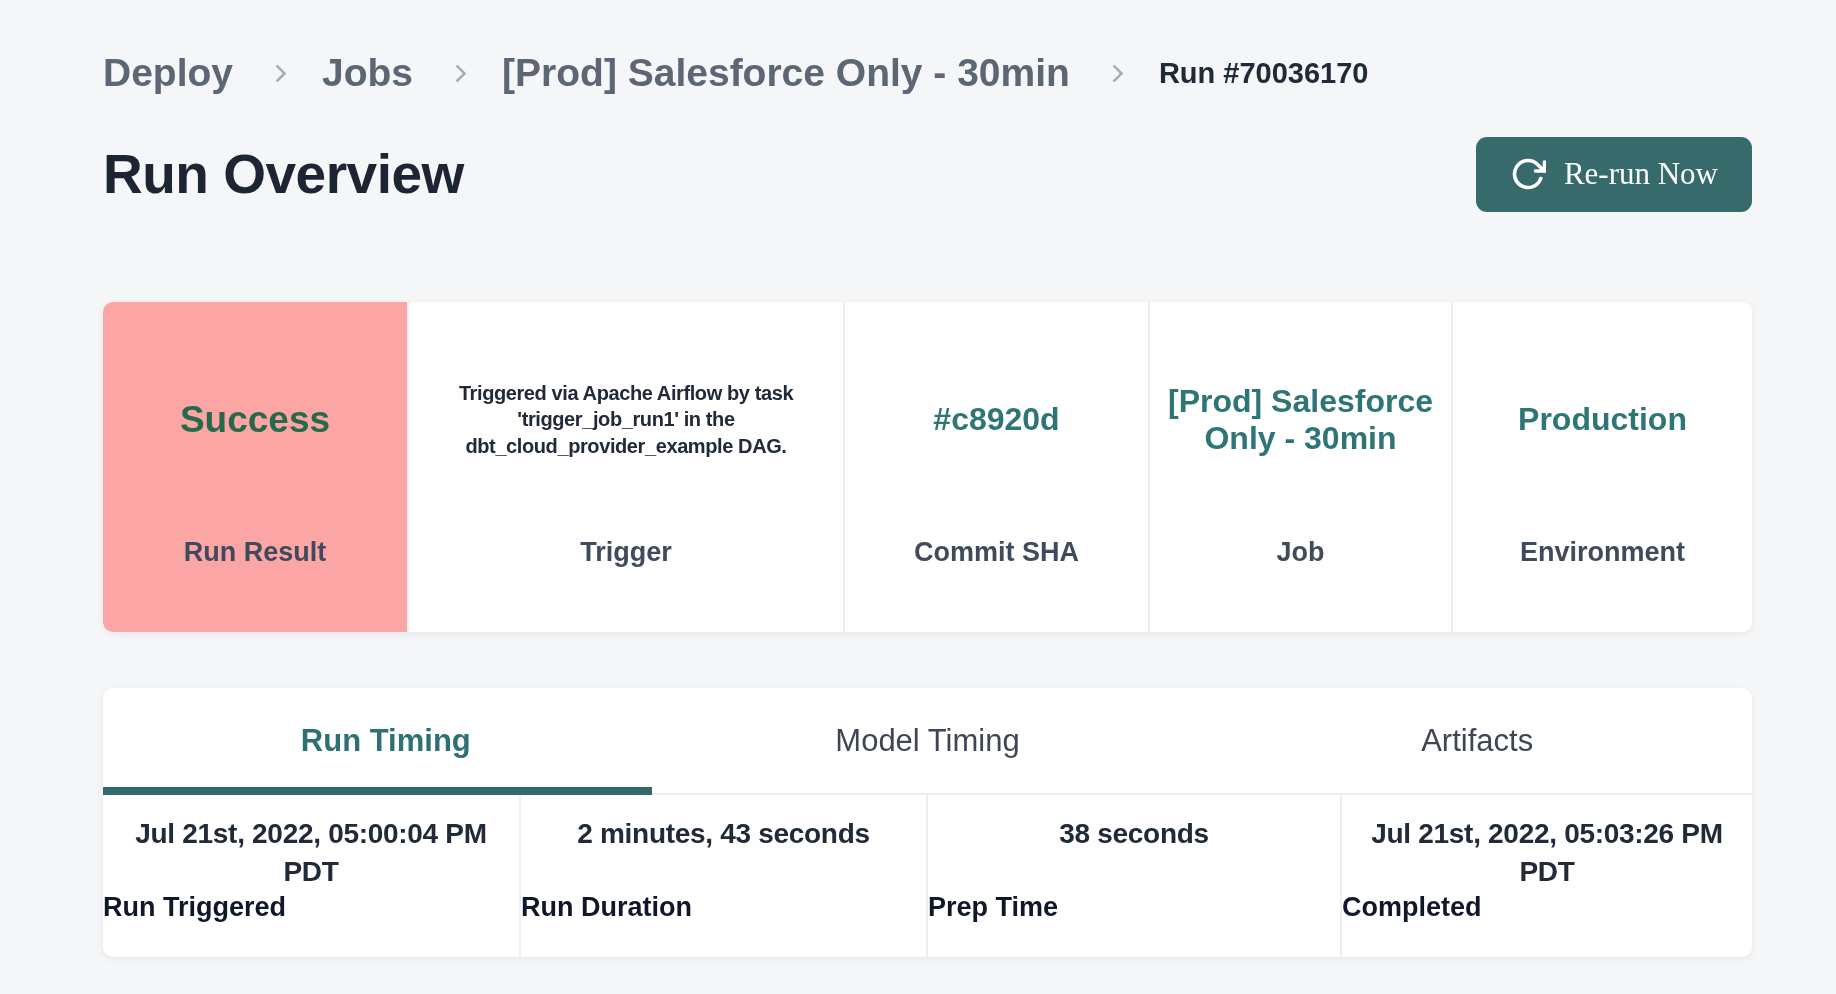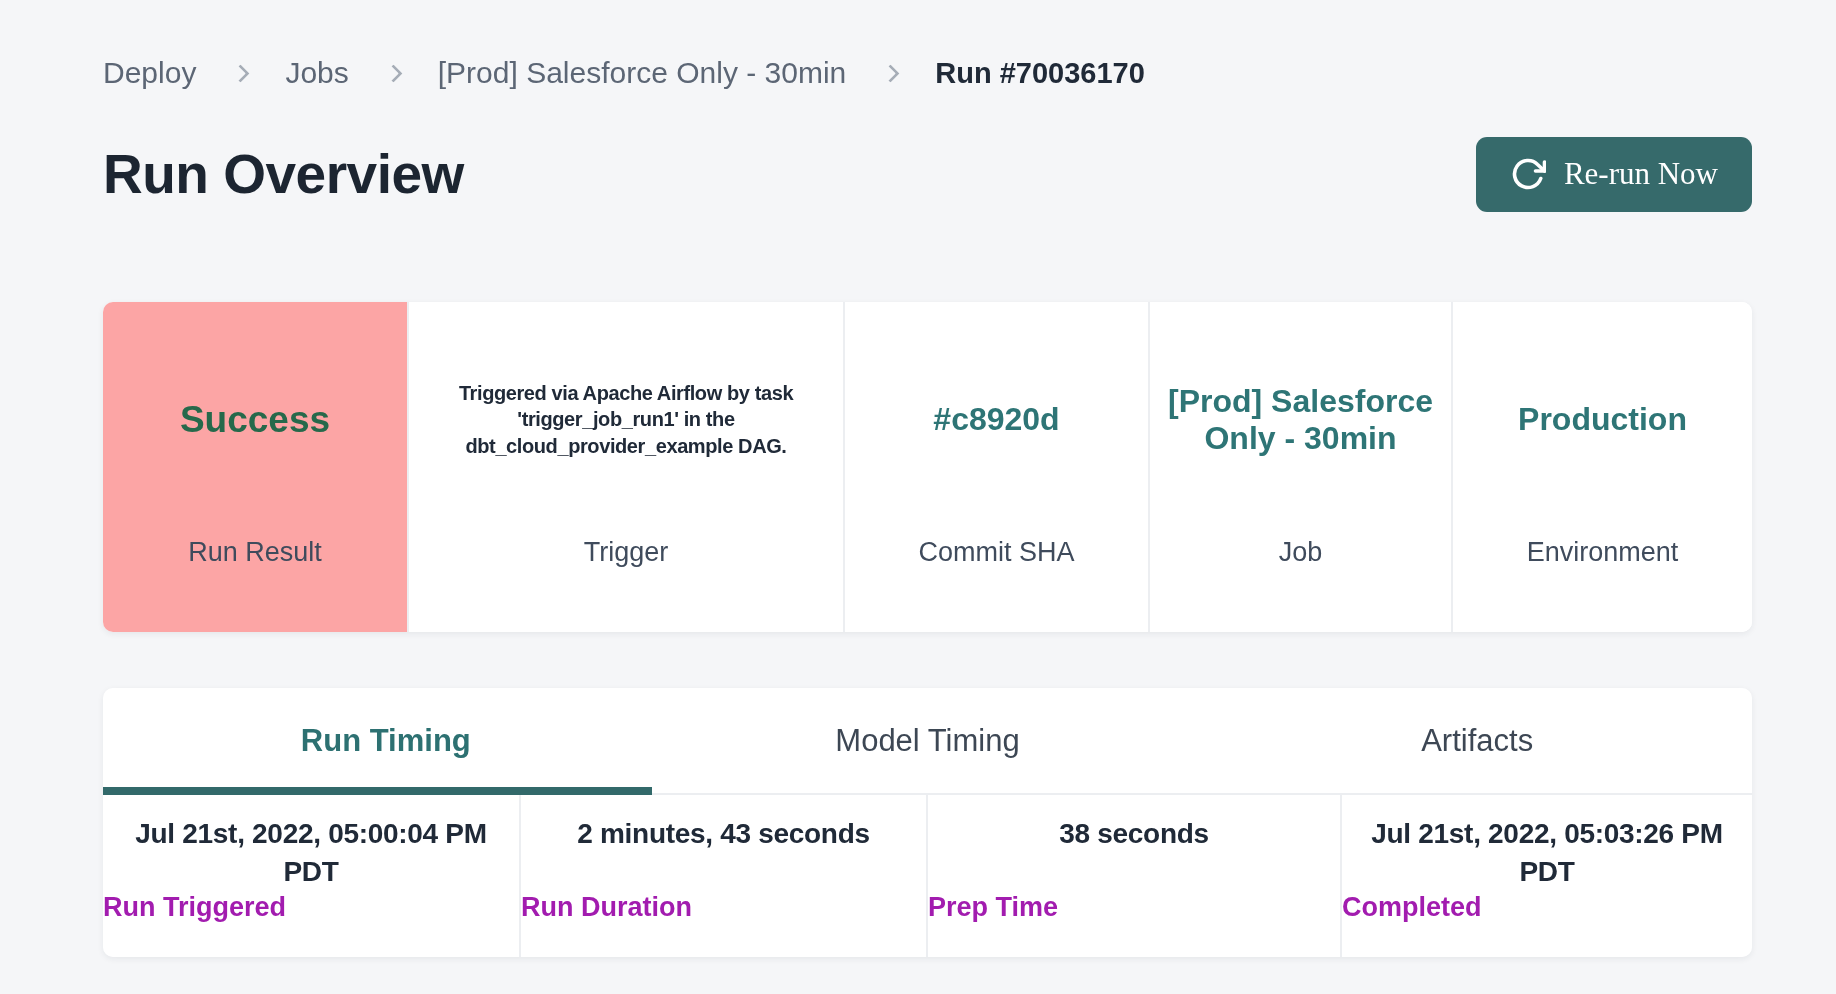--- a/index.html
+++ b/index.html
@@ -7,21 +7,21 @@
   body {
     background:#f5f6f8;
     font-family:"Liberation Sans","DejaVu Sans",sans-serif;
     color:#1f2936;
     overflow:hidden;
   }
   .content { width:1649px; margin:0 0 0 103px; padding-top:55px; }
 
   
   .breadcrumb { display:flex; align-items:center; gap:38px; height:36px; }
-  .bc-link { font-size:30px; font-weight:400; color:#5c6675; cursor:pointer; }
+  .bc-link { font-size:39px; font-weight:700; color:#5c6675; cursor:pointer; }
   .bc-current { font-size:29px; font-weight:700; color:#202a38; }
   .chev {
     width:13px; height:13px;
     border-top:3.5px solid #a6adb7; border-right:3.5px solid #a6adb7;
     transform:rotate(45deg); border-radius:1px; flex:0 0 auto;
   }
 
   
   .header-row { margin-top:40px; height:86px; display:flex; align-items:center; justify-content:space-between; }
   .page-title { font-size:55px; font-weight:700; color:#1c2531; letter-spacing:-0.5px; }
@@ -47,21 +47,21 @@
   .cell-value {
     flex:1; display:flex; align-items:center; justify-content:center;
     text-align:center; padding:0 16px; width:100%;
     font-size:32px; font-weight:700; color:#202a38;
   }
   .value-success { font-size:37px; color:#26694b; }
   .value-link { color:#2e7576; cursor:pointer; }
   .value-trigger { font-size:20px; line-height:1.32; letter-spacing:-0.4px; }
   .cell-label {
     padding-bottom:64px; text-align:center;
-    font-size:27px; font-weight:400; color:#3f4b5c;
+    font-size:27px; font-weight:700; color:#3f4b5c;
   }
 
   
   .panel { margin-top:56px; border-radius:10px; overflow:hidden; box-shadow:0 2px 6px rgba(31,41,54,.07); }
   .tabs {
     position:relative; height:107px; background:#ffffff;
     display:grid; grid-template-columns:1fr 1fr 1fr;
     border-bottom:2px solid #eceef1;
   }
   .tab {
@@ -80,21 +80,21 @@
   .t-cell {
     padding-top:20px; display:flex; flex-direction:column; align-items:flex-start;
     border-left:2px solid #eceef1;
   }
   .t-cell:first-child { border-left:none; }
   .t-value {
     min-height:77px; width:100%; padding:0 8px;
     text-align:center; font-size:28px; font-weight:700; color:#202a38;
     line-height:1.35; letter-spacing:-0.3px;
   }
-  .t-label { text-align:center; font-size:27px; font-weight:600; color:#a21caf; }
+  .t-label { text-align:center; font-size:27px; font-weight:600; color:#0f172a; }
 </style>
 </head>
 <body>
 
 <div class="content">
 
   <nav class="breadcrumb">
     <span class="bc-link">Deploy</span>
     <span class="chev"></span>
     <span class="bc-link">Jobs</span>

